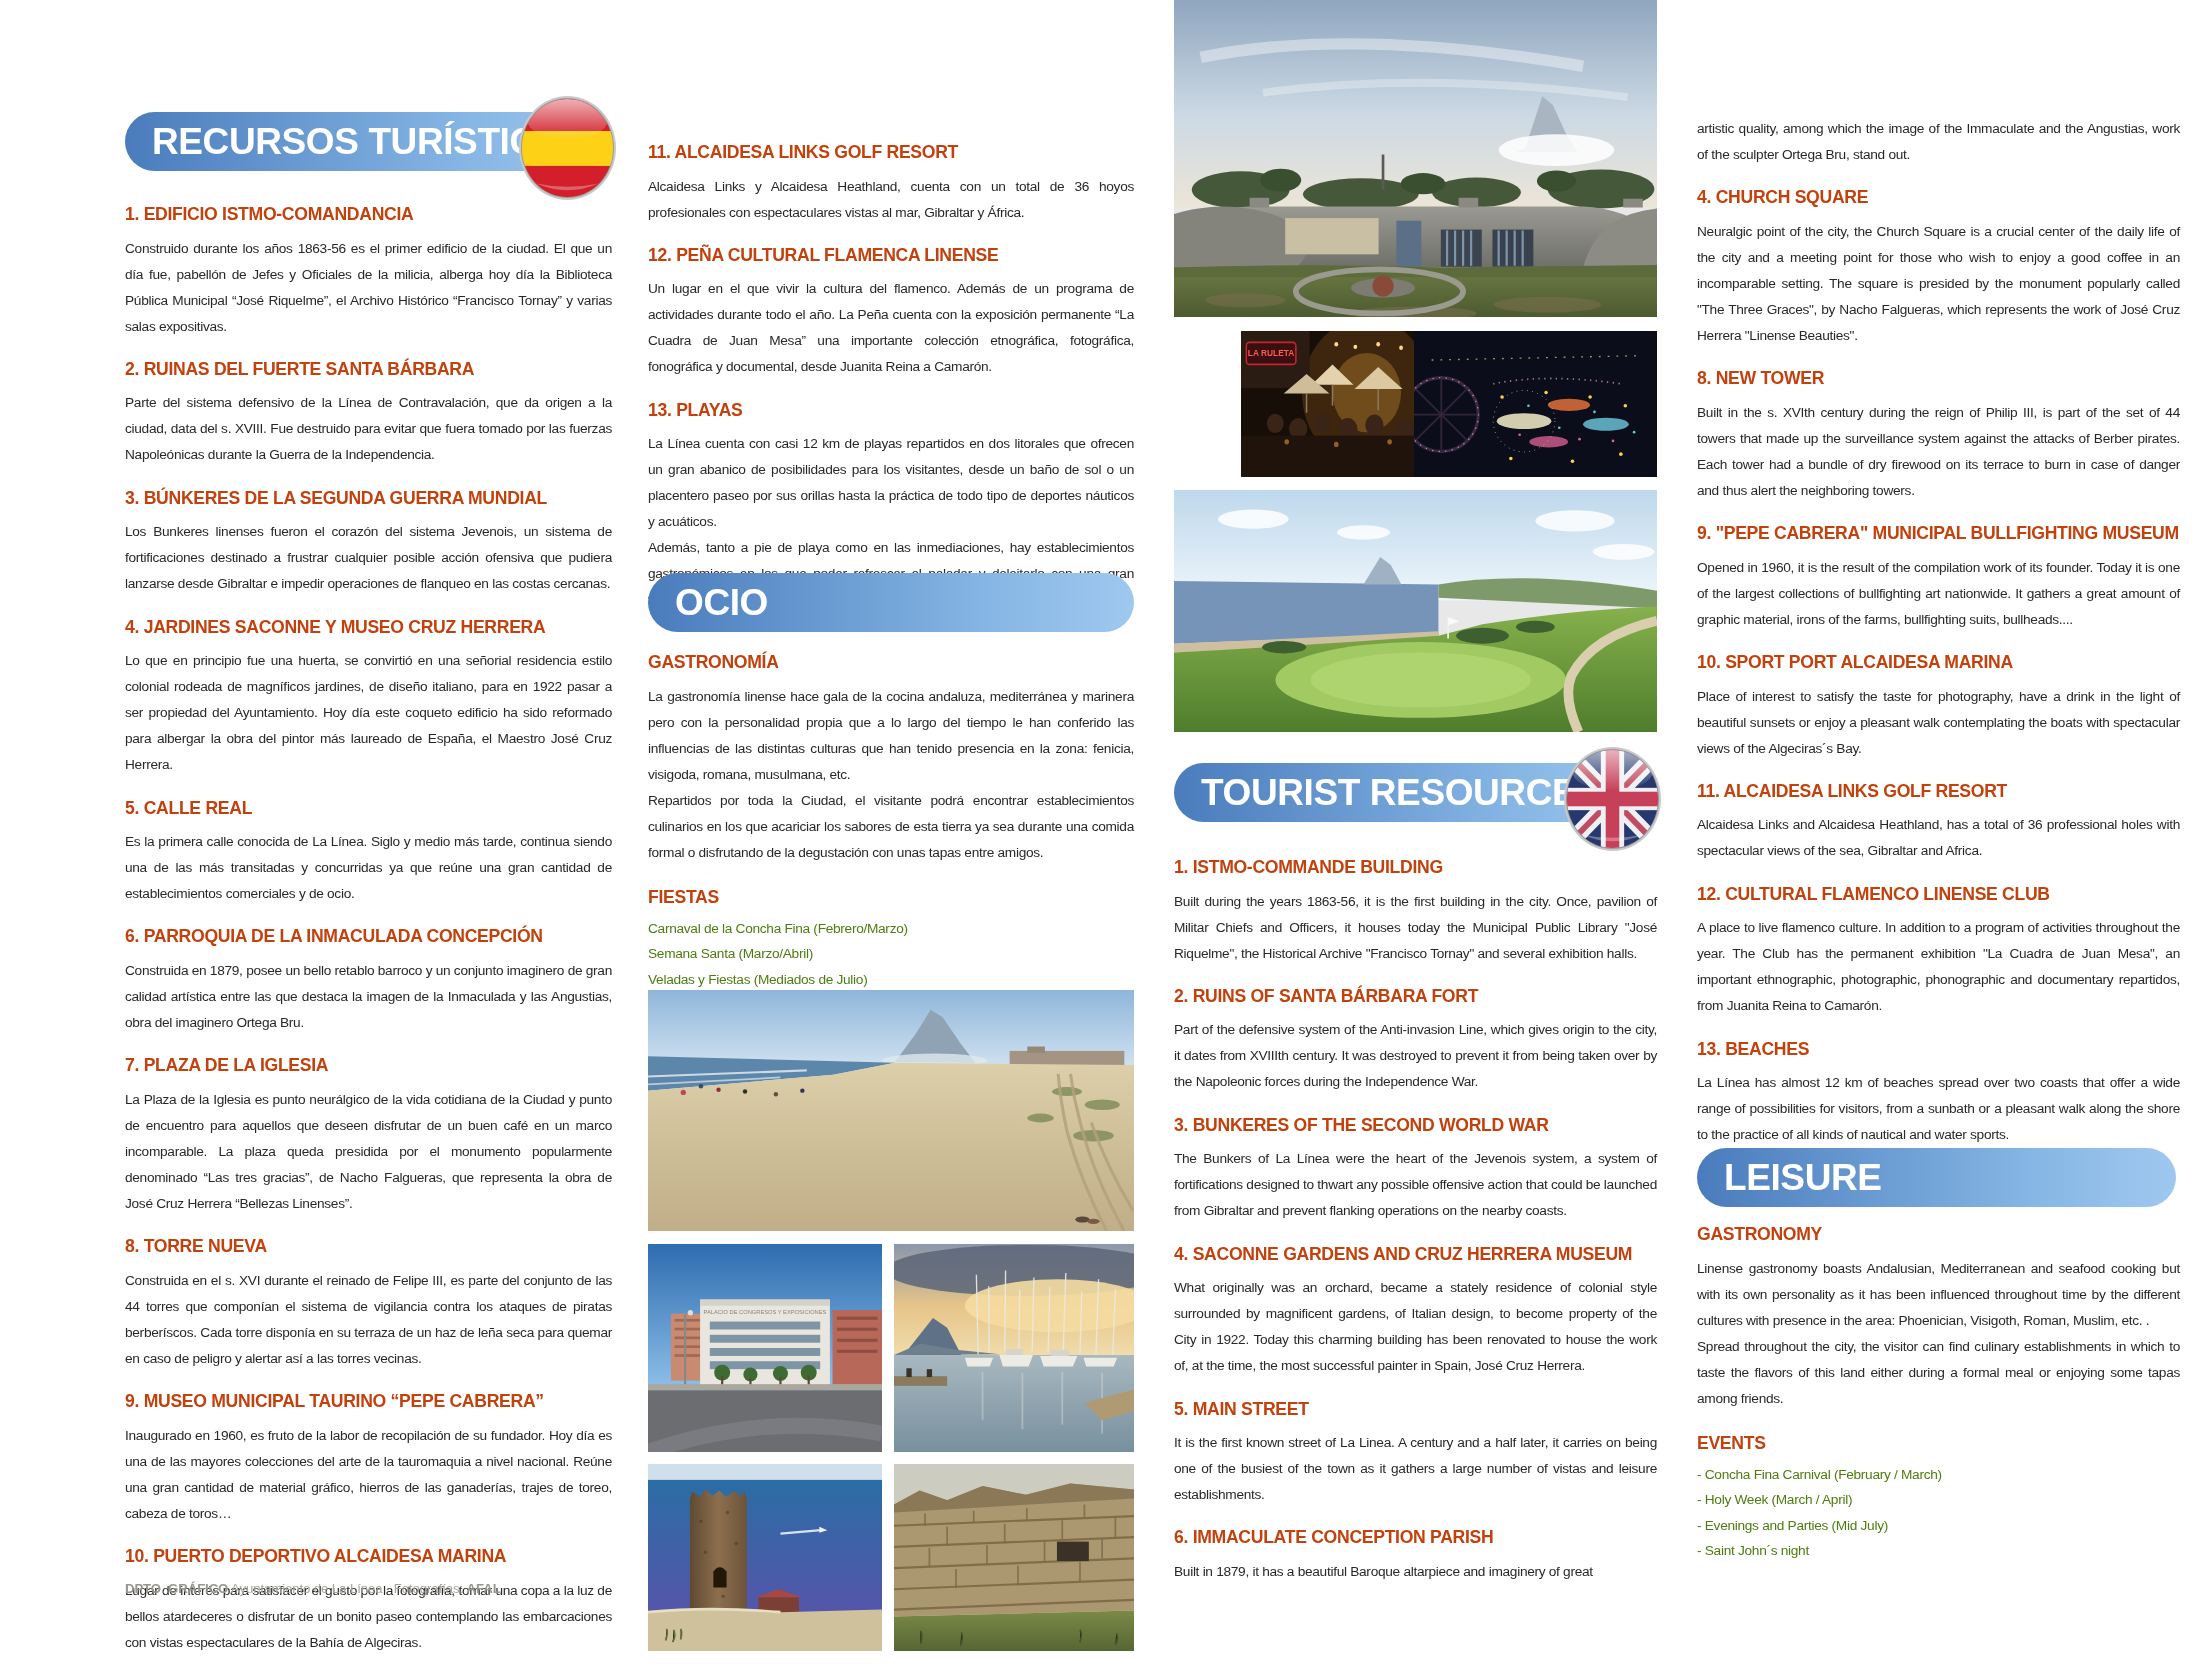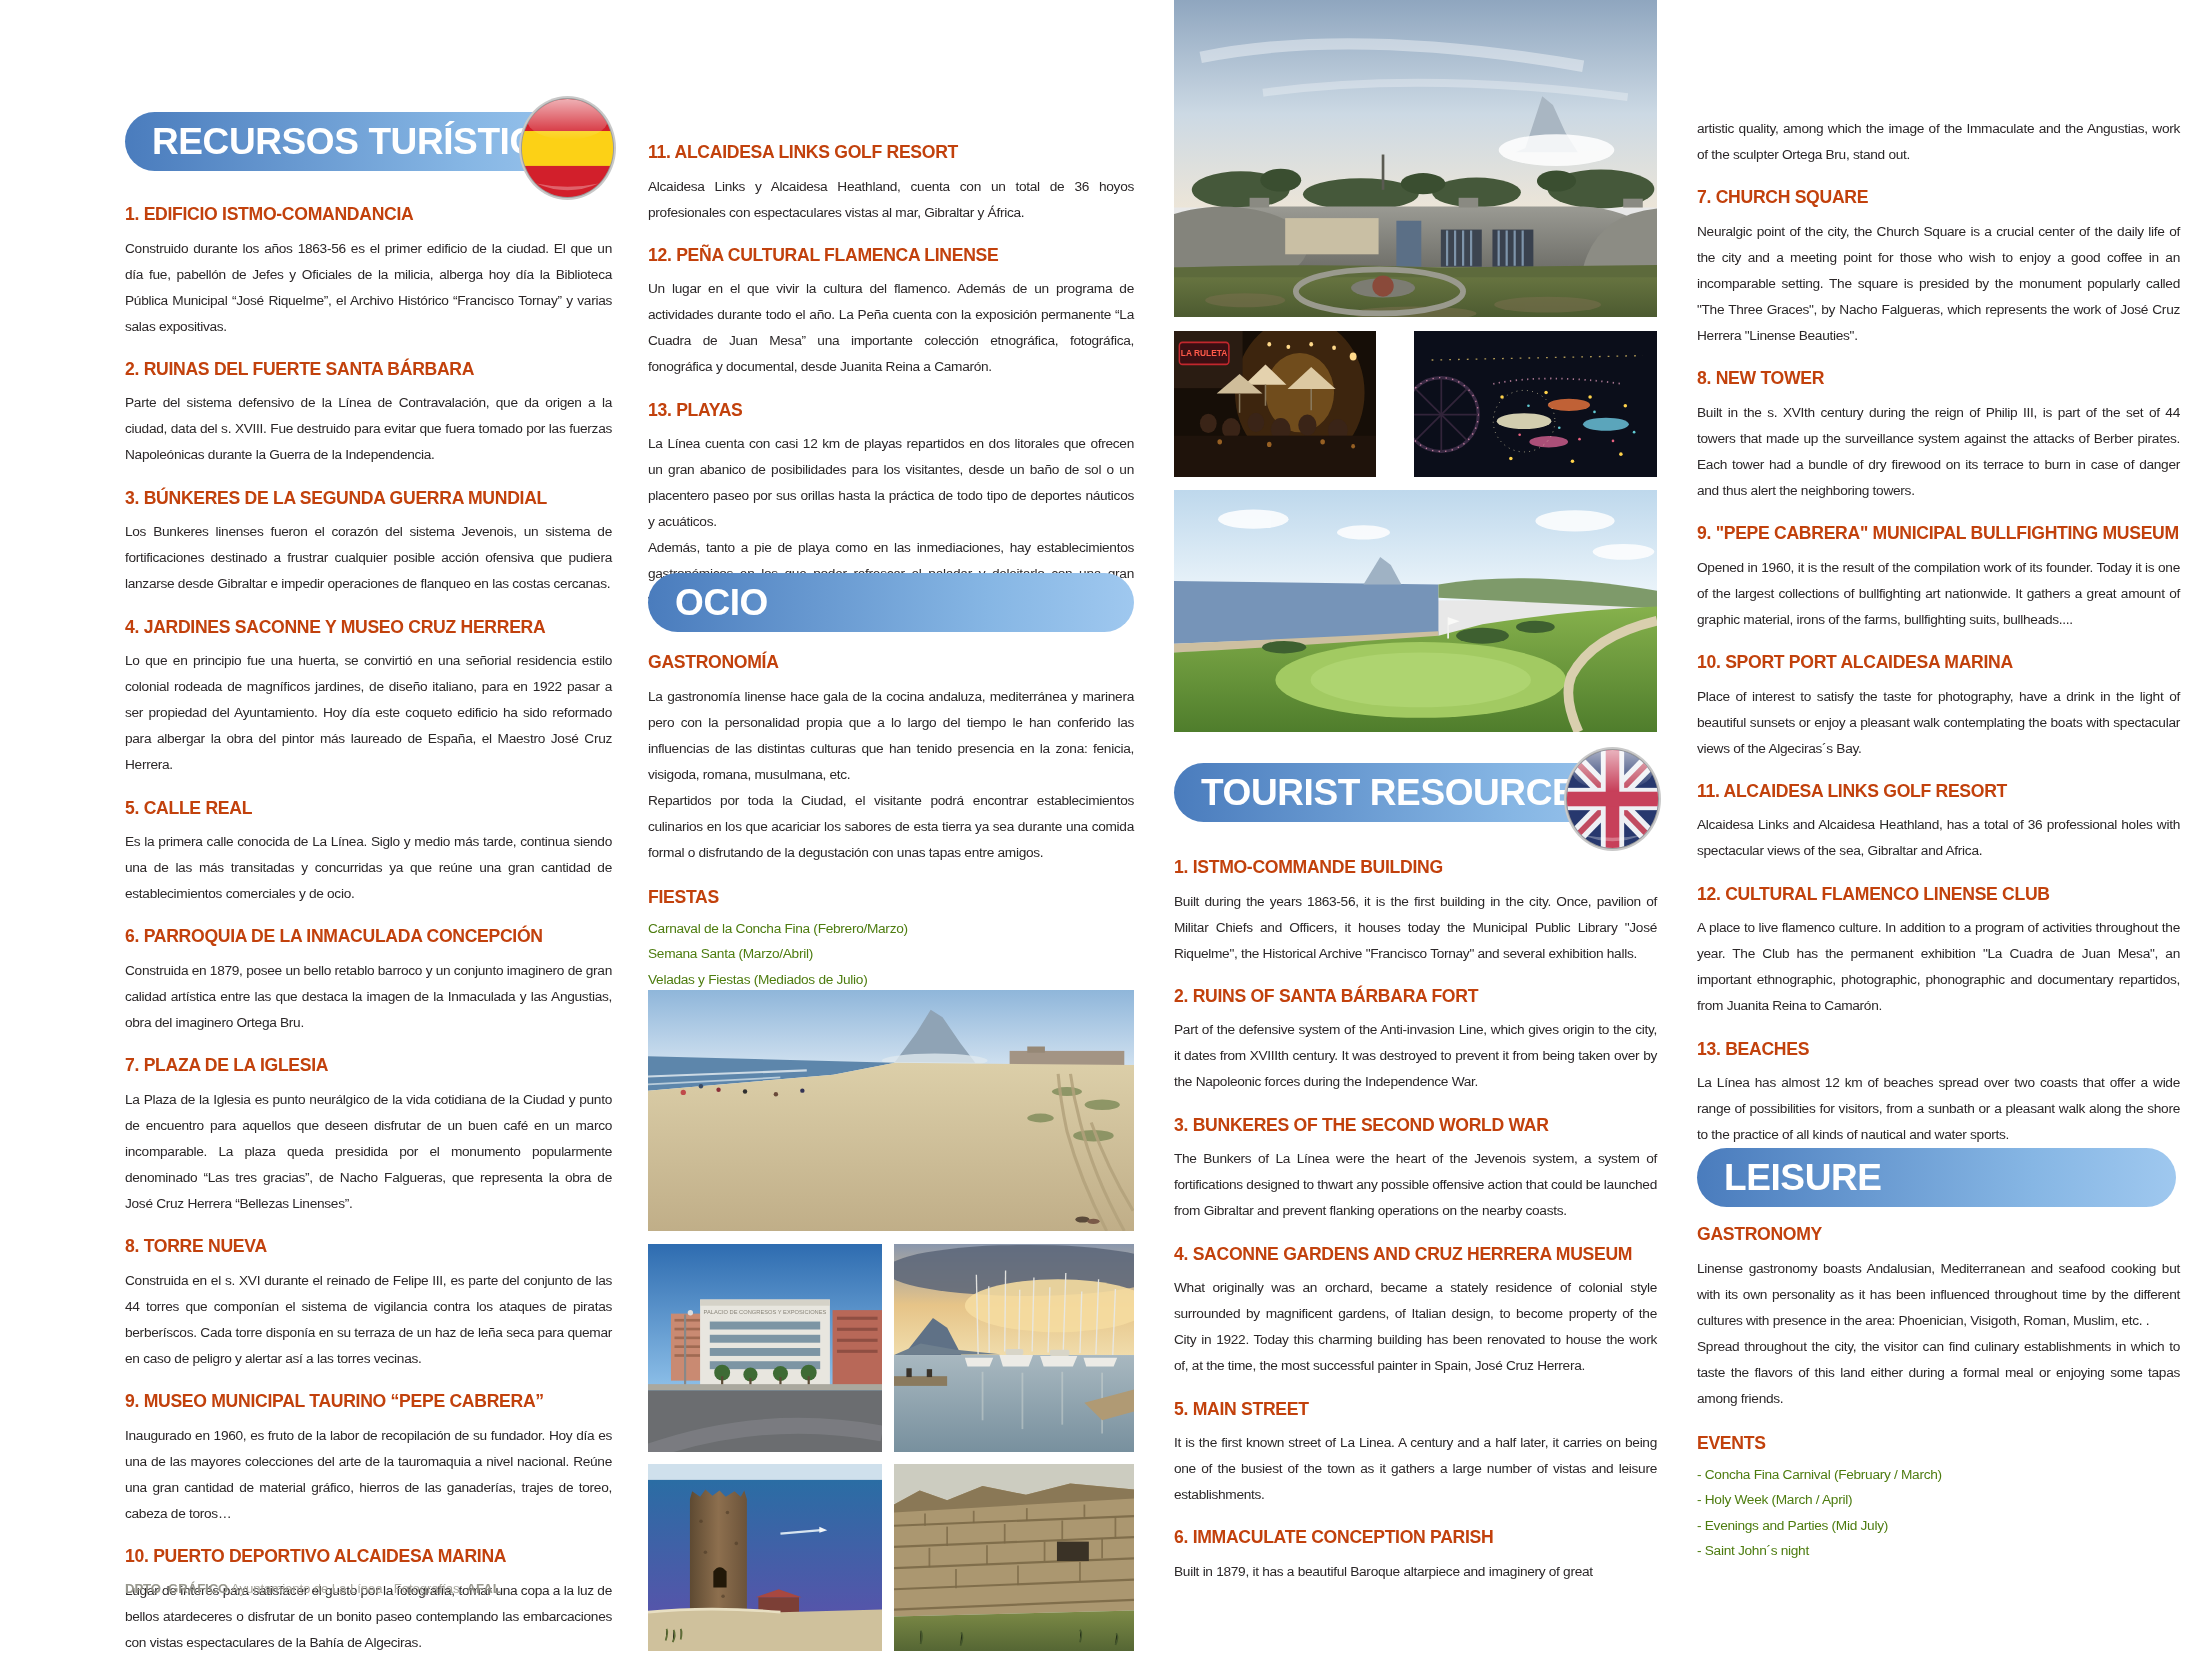--- a/index.html
+++ b/index.html
@@ -27,21 +27,21 @@
   #footer .fb{font-weight:700;color:#97978d;}
   #col2-items{left:648px;top:142px;width:486px;}
   #pill-ocio{left:648px;top:573px;width:486px;}
   #ocio-block{left:648px;top:652px;width:486px;}
   #photo-beach{left:648px;top:990px;width:486px;height:241px;}
   #photo-building{left:648px;top:1244px;width:234px;height:208px;}
   #photo-marina{left:894px;top:1244px;width:240px;height:208px;}
   #photo-tower{left:648px;top:1464px;width:234px;height:187px;}
   #photo-ruins{left:894px;top:1464px;width:240px;height:187px;}
   #photo-bunker{left:1174px;top:0;width:483px;height:317px;}
-  #photo-night-street{left:1174px;top:331px;width:202px;height:146px;}
+  #photo-night-street{left:1241px;top:331px;width:202px;height:146px;}
   #photo-night-fair{left:1414px;top:331px;width:243px;height:146px;}
   #photo-golf{left:1174px;top:490px;width:483px;height:242px;}
   #pill-tourist{left:1174px;top:763px;width:483px;}
   #col3-items{left:1174px;top:857px;width:483px;}
   #col4-items{left:1697px;top:116px;width:483px;}
   #pill-leisure{left:1697px;top:1148px;width:479px;}
   #leisure-block{left:1697px;top:1224px;width:483px;}
   .photo{position:absolute;background:#e8e8e8;}
   .photo svg{display:block;width:100%;height:100%;}
 </style>
@@ -669,21 +669,21 @@
     <h3 class="head3">6. IMMACULATE CONCEPTION PARISH</h3>
     <p class="body">Built in 1879, it has a beautiful Baroque altarpiece and imaginery of great</p>
 
   </section>
 </div>
 
   <div class="abs" id="col4-items">
     <p class="body cont">artistic quality, among which the image of the Immaculate and the Angustias, work of the sculpter Ortega Bru, stand out.</p>
     <div>
   <section class="item">
-    <h3 class="head3">7. CHURCH SQUARE</h3>
+    <h3 class="head3">4. CHURCH SQUARE</h3>
     <p class="body">Neuralgic point of the city, the Church Square is a crucial center of the daily life of the city and a meeting point for those who wish to enjoy a good coffee in an incomparable setting. The square is presided by the monument popularly called "The Three Graces", by Nacho Falgueras, which represents the work of José Cruz Herrera "Linense Beauties".</p>
 
   </section>
 
   <section class="item">
     <h3 class="head3">8. NEW TOWER</h3>
     <p class="body">Built in the s. XVIth century during the reign of Philip III, is part of the set of 44 towers that made up the surveillance system against the attacks of Berber pirates. Each tower had a bundle of dry firewood on its terrace to burn in case of danger and thus alert the neighboring towers.</p>
 
   </section>
 

